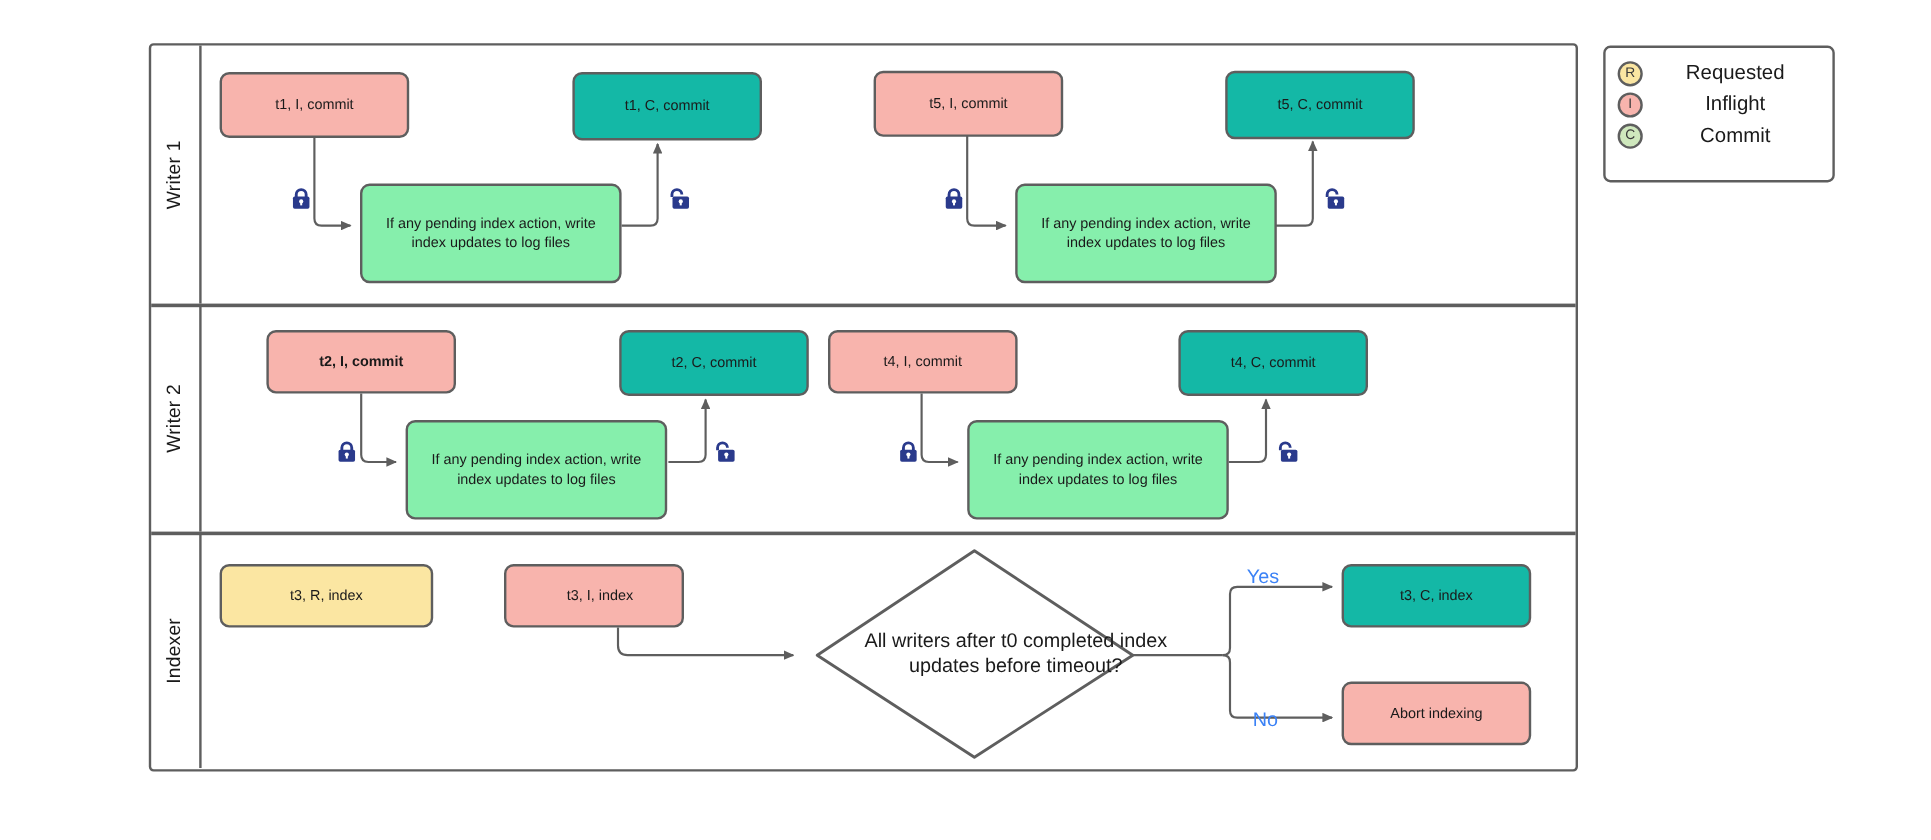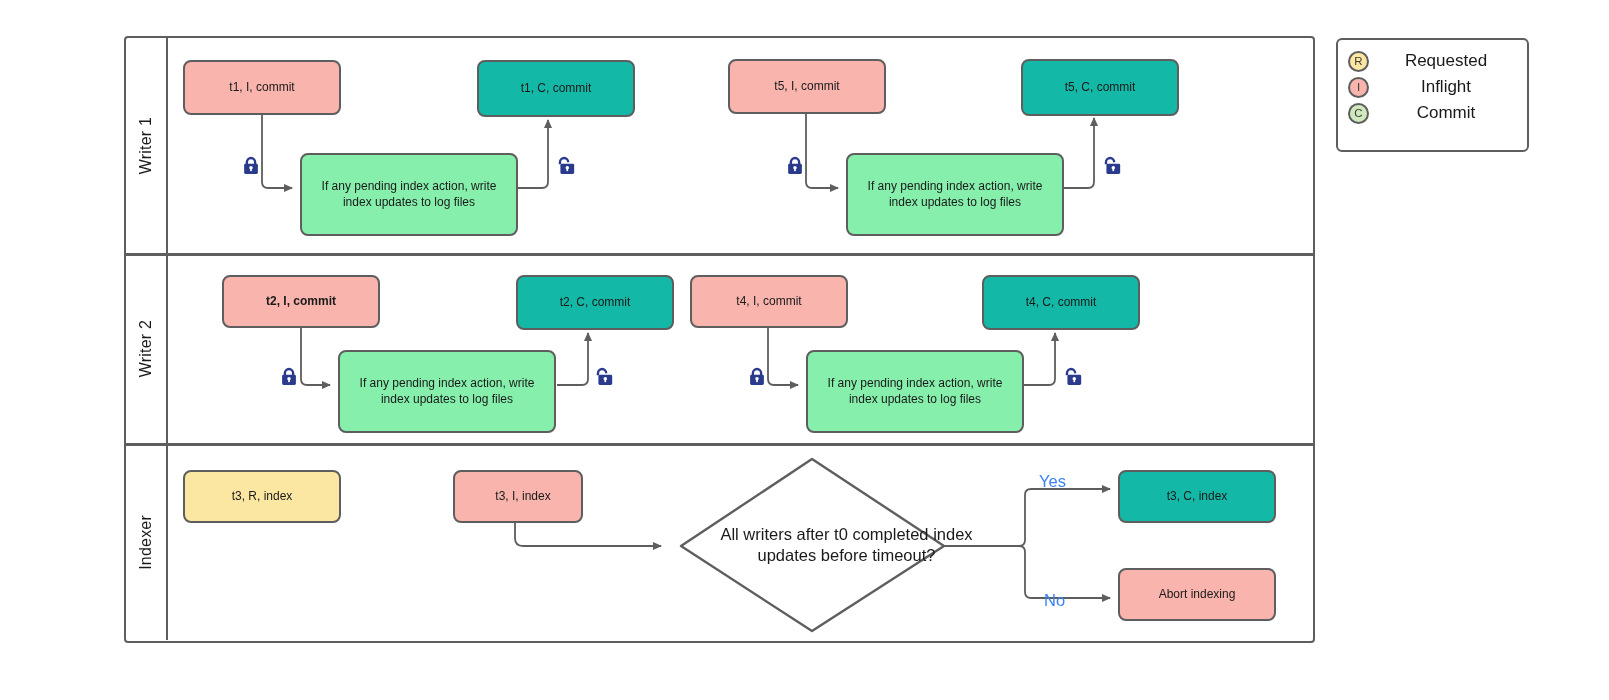--- a/index.html
+++ b/index.html
@@ -133,23 +133,23 @@
   <div class="node green" style="left:516px;top:275px;width:158px;height:55px;">t2, C, commit</div>
 
   <div class="node white" style="left:338px;top:350px;width:218px;height:83px;">If any pending index action, write index updates to log files</div>
 
   <div class="node red" style="left:690px;top:275px;width:158px;height:53px;">t4, I, commit</div>
 
   <div class="node green" style="left:982px;top:275px;width:158px;height:55px;">t4, C, commit</div>
 
   <div class="node white" style="left:806px;top:350px;width:218px;height:83px;">If any pending index action, write index updates to log files</div>
 
-  <div class="node yellow" style="left:183px;top:470px;width:158px;height:53px;">t3, R, index</div>
-
-  <div class="node red" style="left:453px;top:470px;width:130px;height:53px;padding-left:16px;">t3, I, index</div>
+  <div class="node yellow" style="left:183px;top:470px;width:178px;height:53px;">t3, R, index</div>
+
+  <div class="node red" style="left:420px;top:470px;width:150px;height:53px;padding-left:16px;">t3, I, index</div>
 
   <div class="diamond-wrap" style="left:681px;top:459px;width:263px;height:172px;">
     <div class="dtext" style="padding:0 34px;">All writers after t0 completed index updates before timeout?</div>
   </div>
 
   <div class="node green" style="left:1118px;top:470px;width:158px;height:53px;">t3, C, index</div>
 
   <div class="node red" style="left:1118px;top:568px;width:158px;height:53px;">Abort indexing</div>
 
   <div class="edge-label" style="left:1039px;top:472px;">Yes</div>

